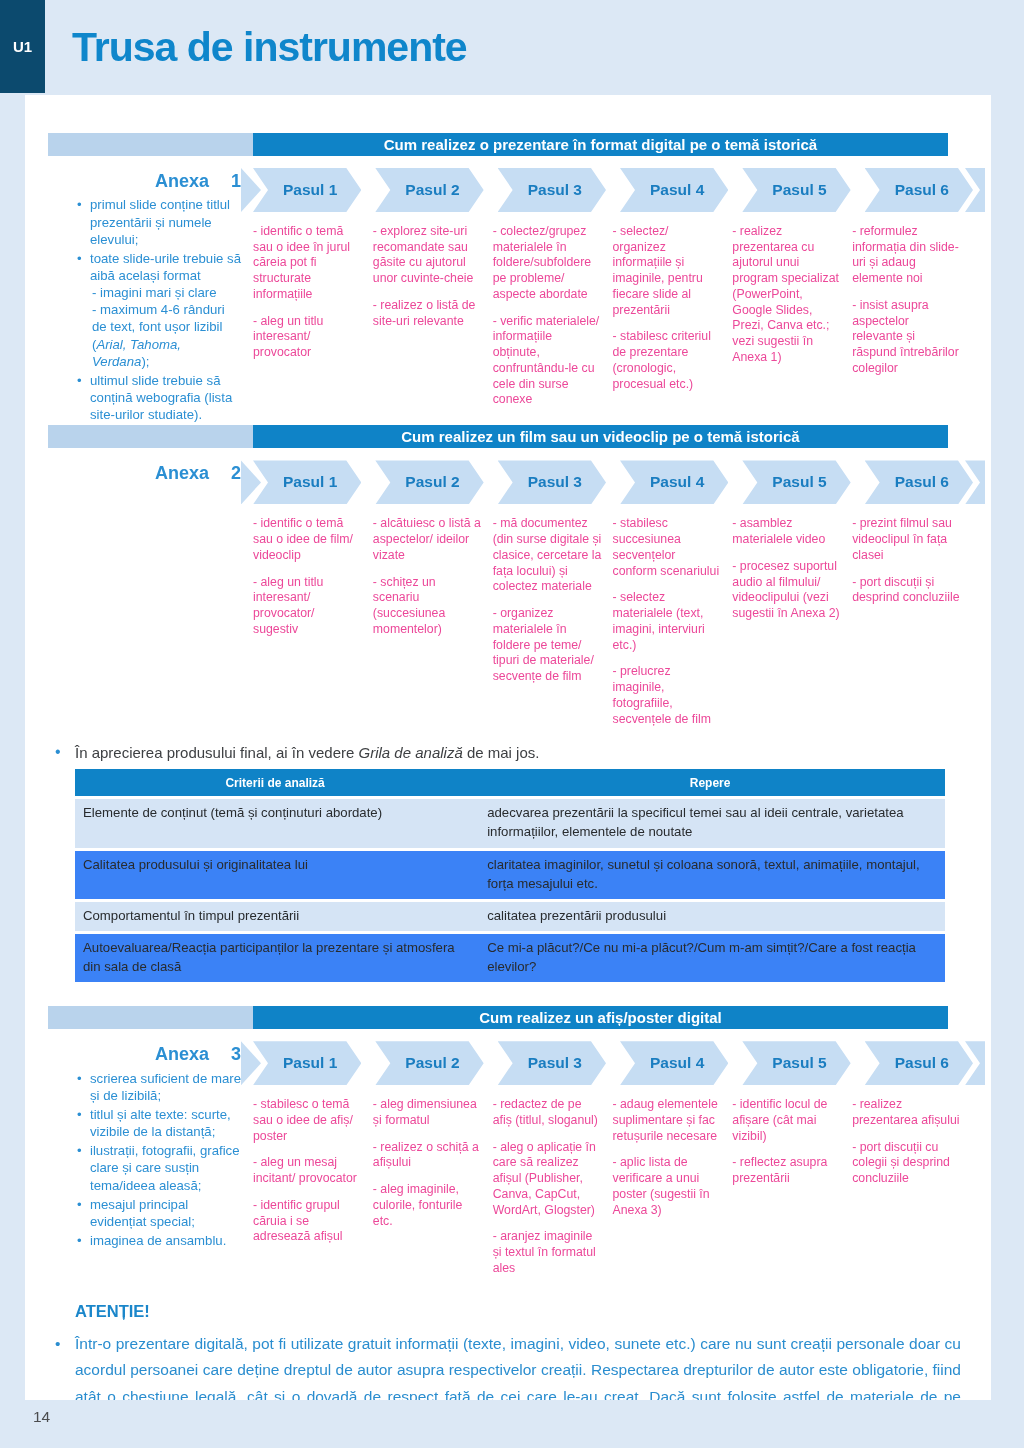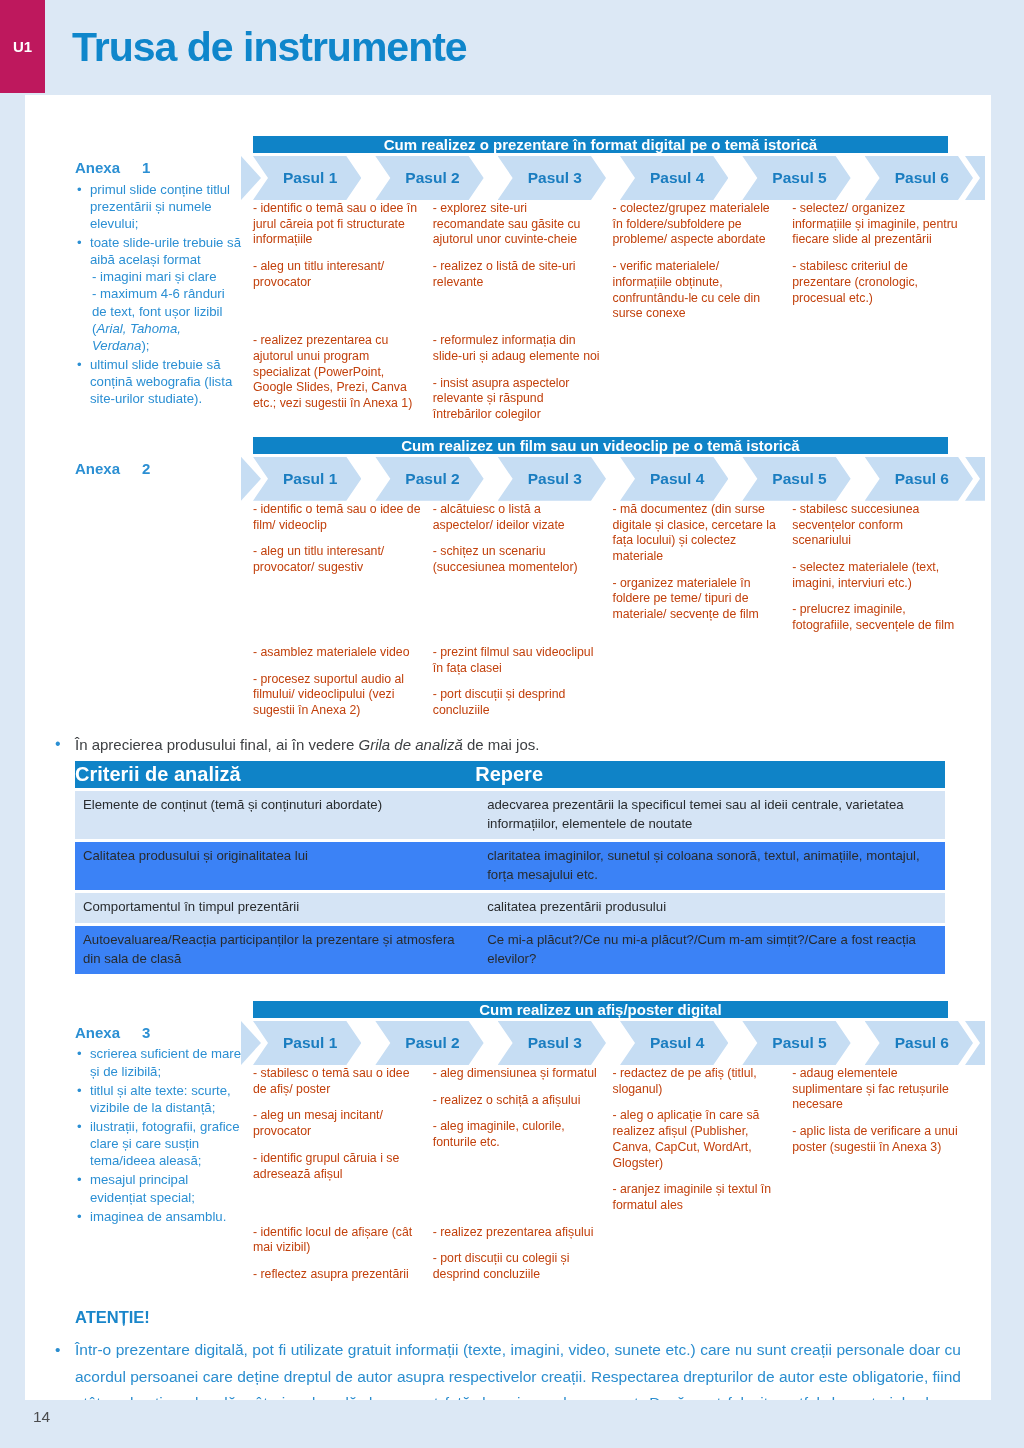--- a/index.html
+++ b/index.html
@@ -8,45 +8,45 @@
     width:1024px; height:1448px;
     background:#dce8f5;
     font-family:"Liberation Sans", sans-serif;
     position:relative;
     overflow:hidden;
   }
   
   .topbar { position:relative; height:95px; }
   .u1-badge {
     position:absolute; left:0; top:0; width:45px; height:93px;
-    background:#be185d; color:#fff; font-weight:700; font-size:15px;
+    background:#0c4a6e; color:#fff; font-weight:700; font-size:15px;
     display:flex; align-items:center; justify-content:center;
   }
   .page-title {
     position:absolute; left:72px; top:24px;
     color:#0f86cb; font-size:41px; font-weight:700; letter-spacing:-1px;
   }
   
   .panel {
     position:absolute; left:25px; top:95px; width:966px; height:1305px;
     background:#ffffff; padding:38px 28px 0 23px; overflow:hidden;
   }
   
-  .section-bar { display:flex; height:23px; margin-right:15px; margin-bottom:0;align-items:center; }
+  .section-bar { display:flex; height:23px; margin-right:15px; margin-bottom:12px; }
   .bar-light { width:205px; background:#b9d3ec; }
   .bar-dark {
     flex:1; background:#0f83c7; color:#fff; font-weight:700; font-size:15px;
     display:flex; align-items:center; justify-content:center;
   }
   .section-body { display:flex; }
   .anexa {
     width:205px; flex-shrink:0; padding:2px 12px 0 27px;
     color:#2b8fd3; font-size:13.2px; line-height:1.3;
   }
-  .anexa-title { font-weight:700; font-size:15px; margin-bottom:3px; }
+  .anexa-title { font-weight:700; font-size:18px; margin-bottom:3px;text-align:right; }
   .anexa-title .num { margin-left:22px; }
   .anexa ul { margin:0; padding:0; list-style:none; }
   .anexa li { position:relative; padding-left:15px; margin-bottom:2px; }
   .anexa li::before { content:"\2022"; position:absolute; left:2px; top:0; }
   .anexa .sub { padding-left:2px; }
   .anexa .sub2 { padding-left:2px; }
   
   .steps { flex:1; position:relative; }
   .arrow-row {
     display:grid; grid-template-columns:repeat(6,1fr);
@@ -62,41 +62,41 @@
   .lead-tri {
     position:absolute; left:-12px; top:0; width:20px; height:44px;
     background:#c6ddf3; clip-path:polygon(0 0, 100% 50%, 0 100%);
   }
   .tail-piece {
     position:absolute; right:-22px; top:0; width:20px; height:44px;
     background:#c6ddf3; clip-path:polygon(0 0, 100% 0, 100% 100%, 0 100%, 15px 50%);
   }
   
   .text-row {
-    display:grid; grid-template-columns:repeat(4,1fr); column-gap:9px;
-    margin-top:12px; color:#c2410c; font-size:12.3px; line-height:1.28;
+    display:grid; grid-template-columns:repeat(6,1fr); column-gap:9px;
+    margin-top:23px; color:#ec4899; font-size:12.3px; line-height:1.28;
   }
   .step-col { padding-right:2px; }
   .step-col p { margin:0 0 11px 0; }
   .step-col p:empty { display:none; }
   .sec-1 .text-row { min-height:187px; }
   .sec-2 .text-row { min-height:177px; }
   .sec-3 .text-row { min-height:188px; }
   
   .intro {
     position:relative; margin:6px 0 8px 0; padding-left:27px;
     font-size:15px; color:#3e4043;
   }
   .intro .blt { position:absolute; left:7px; top:-1px; color:#2b8fd3; font-size:16px; }
   
   .grid-table { margin:0 18px 24px 27px; }
   .t-head {
     display:grid; grid-template-columns:46% 54%;
-    background:#0f83c7; color:#fff; font-weight:700; font-size:20px;
-    height:27px; align-items:center; text-align:left;
+    background:#0f83c7; color:#fff; font-weight:700; font-size:12px;
+    height:27px; align-items:center; text-align:center;
   }
   .t-row {
     display:grid; grid-template-columns:46% 54%;
     border-top:3px solid #fff; font-size:13.2px; line-height:1.45; color:#282b2e;
   }
   .t-row.light { background:#d5e4f5; }
   .t-row.dark  { background:#3b82f6; }
   .t-cell { padding:4px 10px 6px 8px; }
   .t-cell.rep { padding-left:12px; }
   

